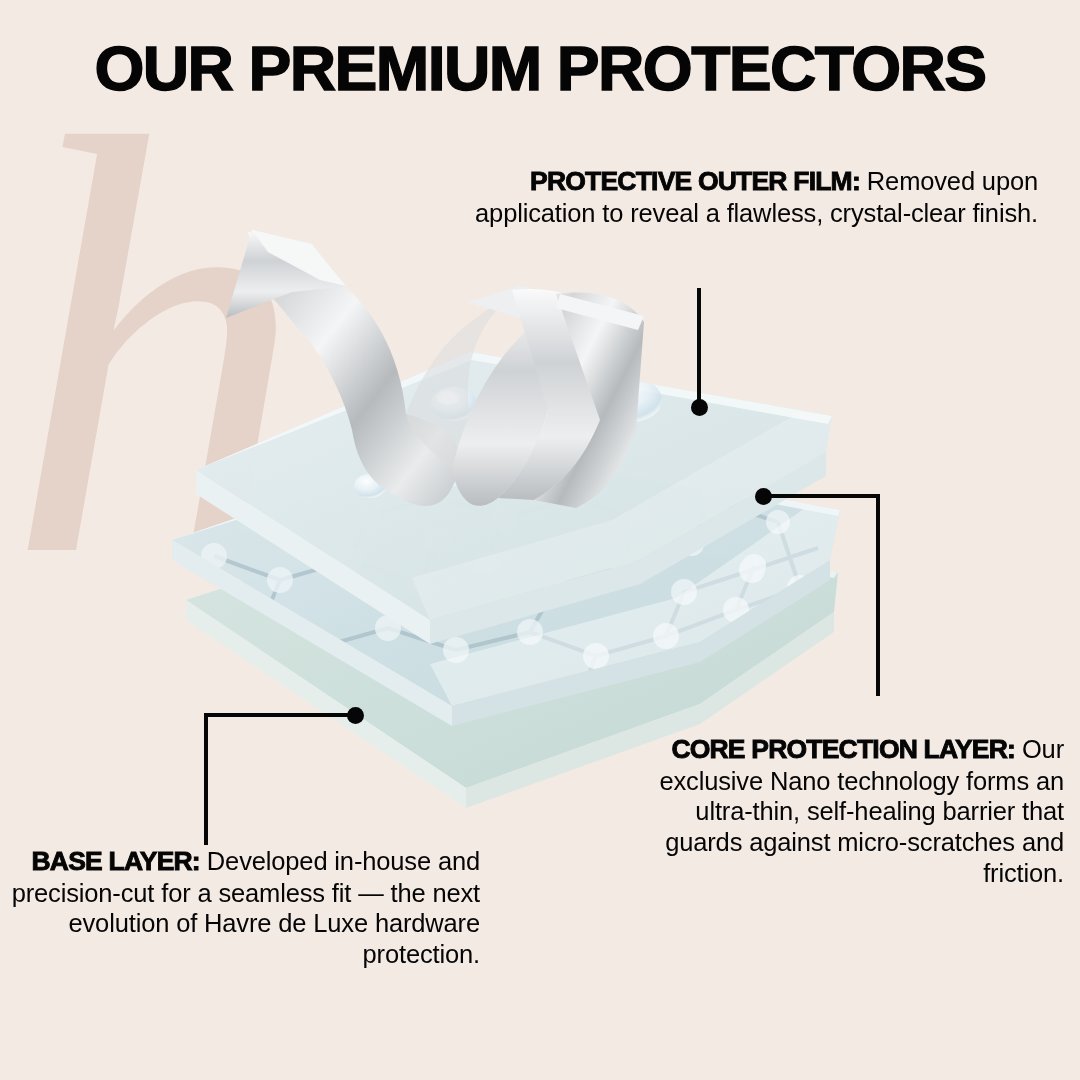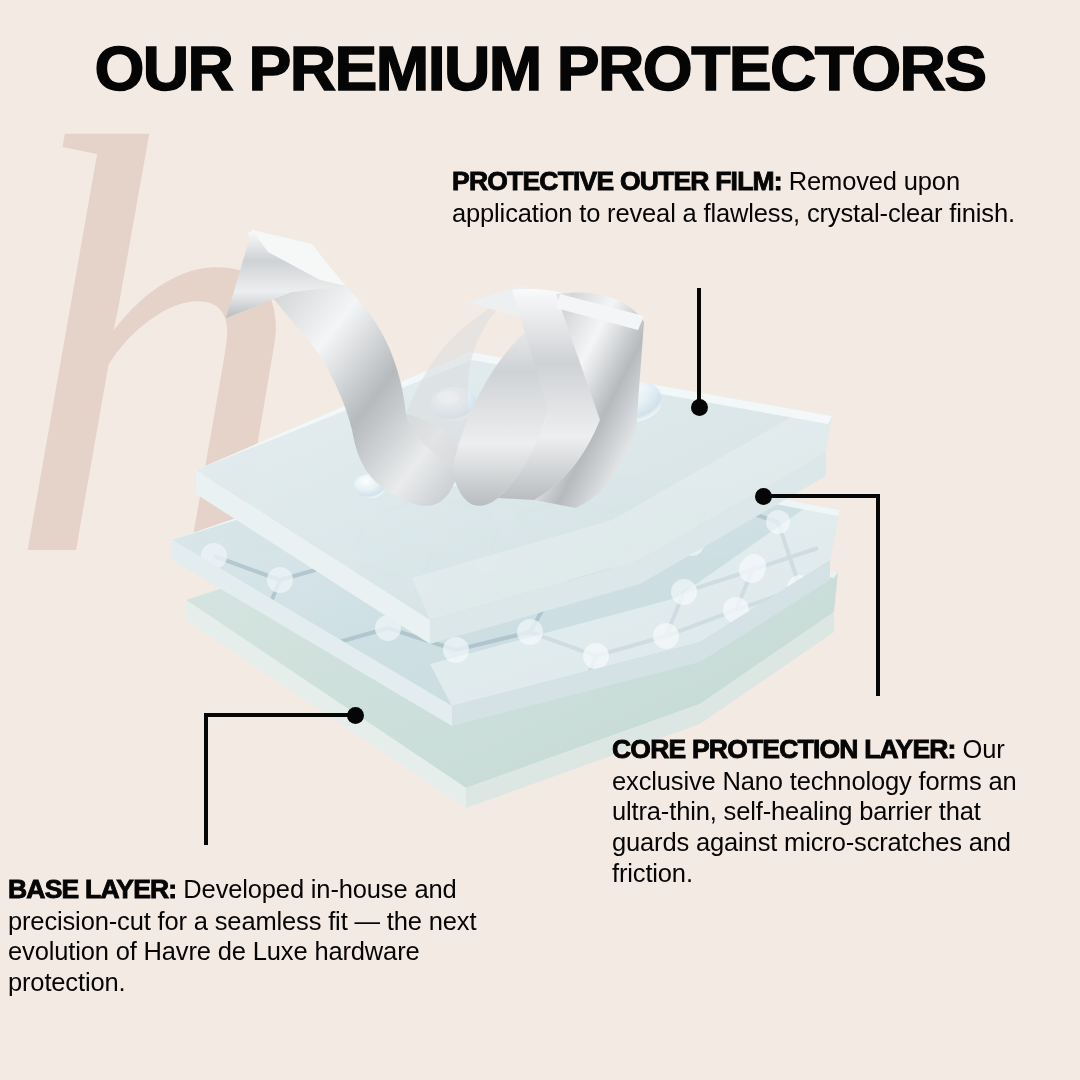--- a/index.html
+++ b/index.html
@@ -47,32 +47,32 @@
     z-index:2;
     pointer-events:none;
   }
 
   
   .callout{ position:absolute; z-index:7; color:#050505; }
   .callout .body{
     font-size:25.5px;
     line-height:1.20;
     letter-spacing:-0.15px;
-    text-align:left;
+    text-align:right;
   }
   .callout .lead{
     font-weight:900;
     letter-spacing:-0.8px;
     -webkit-text-stroke:0.9px #050505;
     font-size:26.5px;
   }
 
   #callout-film   { left:452px; top:166px;  width:586px; }
   #callout-core   { left:612px; top:734px;  width:452px; }
-  #callout-base   { left:8px;   top:874px;  width:472px; }
+  #callout-base   { left:8px;   top:846px;  width:472px; }
 
   
   .leader{ position:absolute; z-index:8; }
   .lline{ position:absolute; background:#060606; }
   .ldot{ position:absolute; width:17px; height:17px; border-radius:50%; background:#060606; }
 </style>
 </head>
 <body>
 
 <div class="watermark">h</div>

